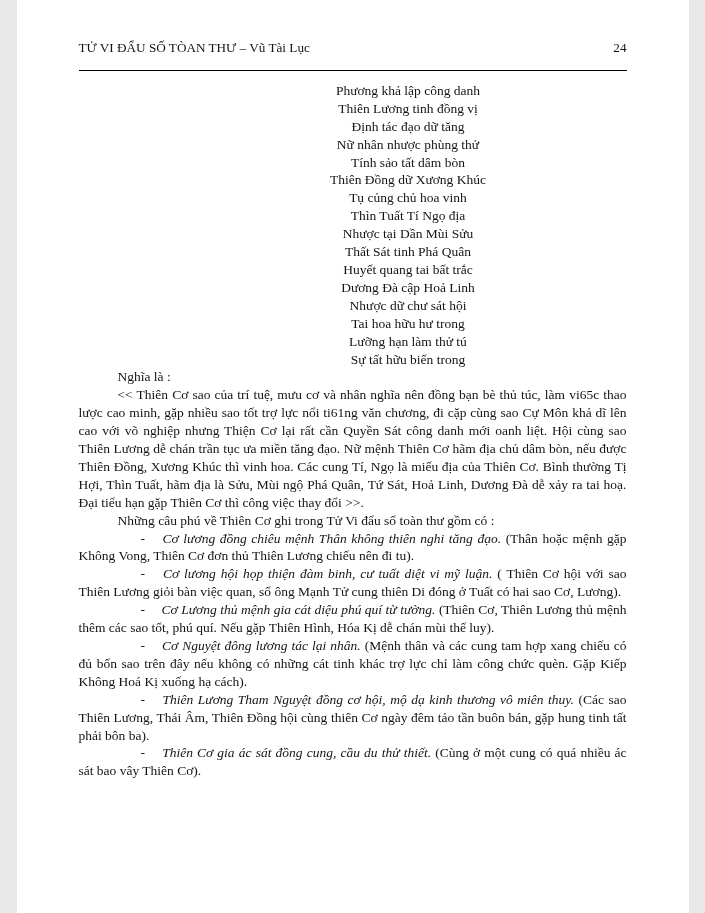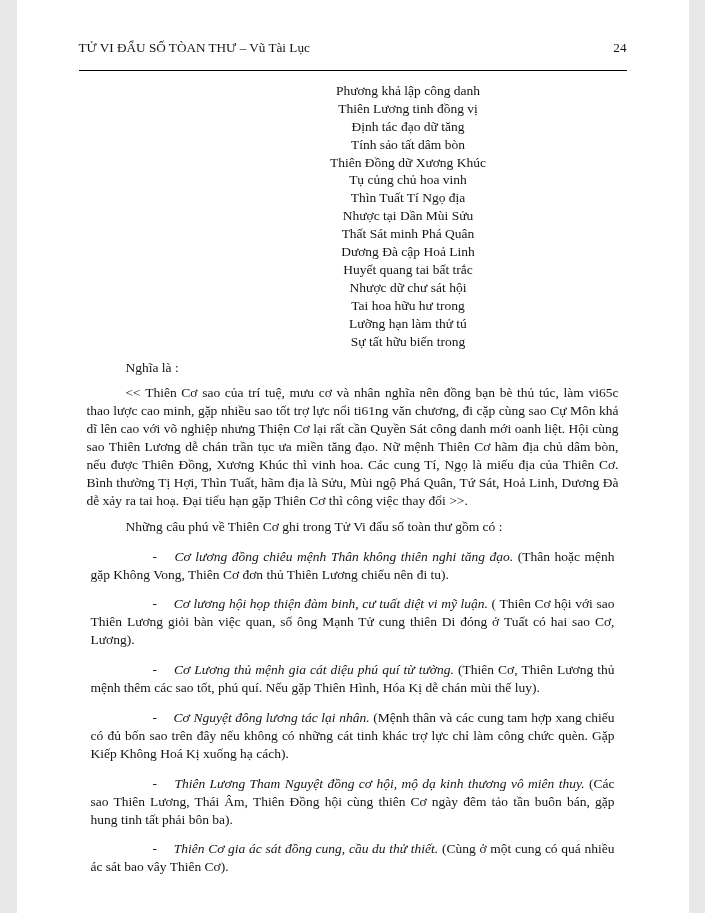--- a/index.html
+++ b/index.html
@@ -28,26 +28,26 @@
     border: none;
     border-top: 1.6px solid #000;
     margin: 13px 0 0 0;
   }
   .verse-block {
     margin: 11px 0 0 111px;
     text-align: center;
   }
   .verse-line { white-space: nowrap; }
   p.para {
-    margin: 8px;
+    margin: 0;
     text-align: justify;
     text-indent: 39px;
   }
   p.phu-item {
-    margin: 12px;
+    margin: 0;
     text-align: justify;
     text-indent: 62px;
   }
   .phu-phrase {
     font-style: italic;
     margin-left: 13px;
   }
   .phu-explanation { font-style: normal; }
 </style>
 </head>
@@ -59,28 +59,29 @@
     <span>TỬ VI ĐẨU SỐ TÒAN THƯ – Vũ Tài Lục</span>
     <span>24</span>
   </div>
 
   <hr class="header-rule">
 
   <div class="verse-block">
     <div class="verse-line">Phương khả lập công danh</div>
     <div class="verse-line">Thiên Lương tinh đồng vị</div>
     <div class="verse-line">Định tác đạo dữ tăng</div>
+    <div class="verse-line">Nữ nhân nhược phùng thử</div>
     <div class="verse-line">Tính sảo tất dâm bòn</div>
     <div class="verse-line">Thiên Đồng dữ Xương Khúc</div>
     <div class="verse-line">Tụ củng chủ hoa vinh</div>
     <div class="verse-line">Thìn Tuất Tí Ngọ địa</div>
     <div class="verse-line">Nhược tại Dần Mùi Sửu</div>
-    <div class="verse-line">Thất Sát minh Phá Quân</div>
+    <div class="verse-line">Thất Sát tinh Phá Quân</div>
+    <div class="verse-line">Huyết quang tai bất trắc</div>
     <div class="verse-line">Dương Đà cập Hoả Linh</div>
-    <div class="verse-line">Huyết quang tai bất trắc</div>
     <div class="verse-line">Nhược dữ chư sát hội</div>
     <div class="verse-line">Tai hoa hữu hư trong</div>
     <div class="verse-line">Lưỡng hạn làm thử tú</div>
     <div class="verse-line">Sự tất hữu biến trong</div>
   </div>
 
   <p class="para">Nghĩa là :</p>
 
   <p class="para">&lt;&lt; Thiên Cơ sao của trí tuệ, mưu cơ và nhân nghĩa nên đồng bạn bè thủ túc, làm vi65c thao lược cao minh, gặp nhiều sao tốt trợ lực nổi ti61ng văn chương, đi cặp cùng sao Cự Môn khả dĩ lên cao với võ nghiệp nhưng Thiện Cơ lại rất cần Quyền Sát công danh mới oanh liệt. Hội cùng sao Thiên Lương dễ chán trần tục ưa miền tăng đạo. Nữ mệnh Thiên Cơ hãm địa chủ dâm bòn, nếu được Thiên Đồng, Xương Khúc thì vinh hoa. Các cung Tí, Ngọ là miếu địa của Thiên Cơ. Bình thường Tị Hợi, Thìn Tuất, hãm địa là Sửu, Mùi ngộ Phá Quân, Tứ Sát, Hoả Linh, Dương Đà dễ xảy ra tai hoạ. Đại tiểu hạn gặp Thiên Cơ thì công việc thay đổi &gt;&gt;.</p>
 

